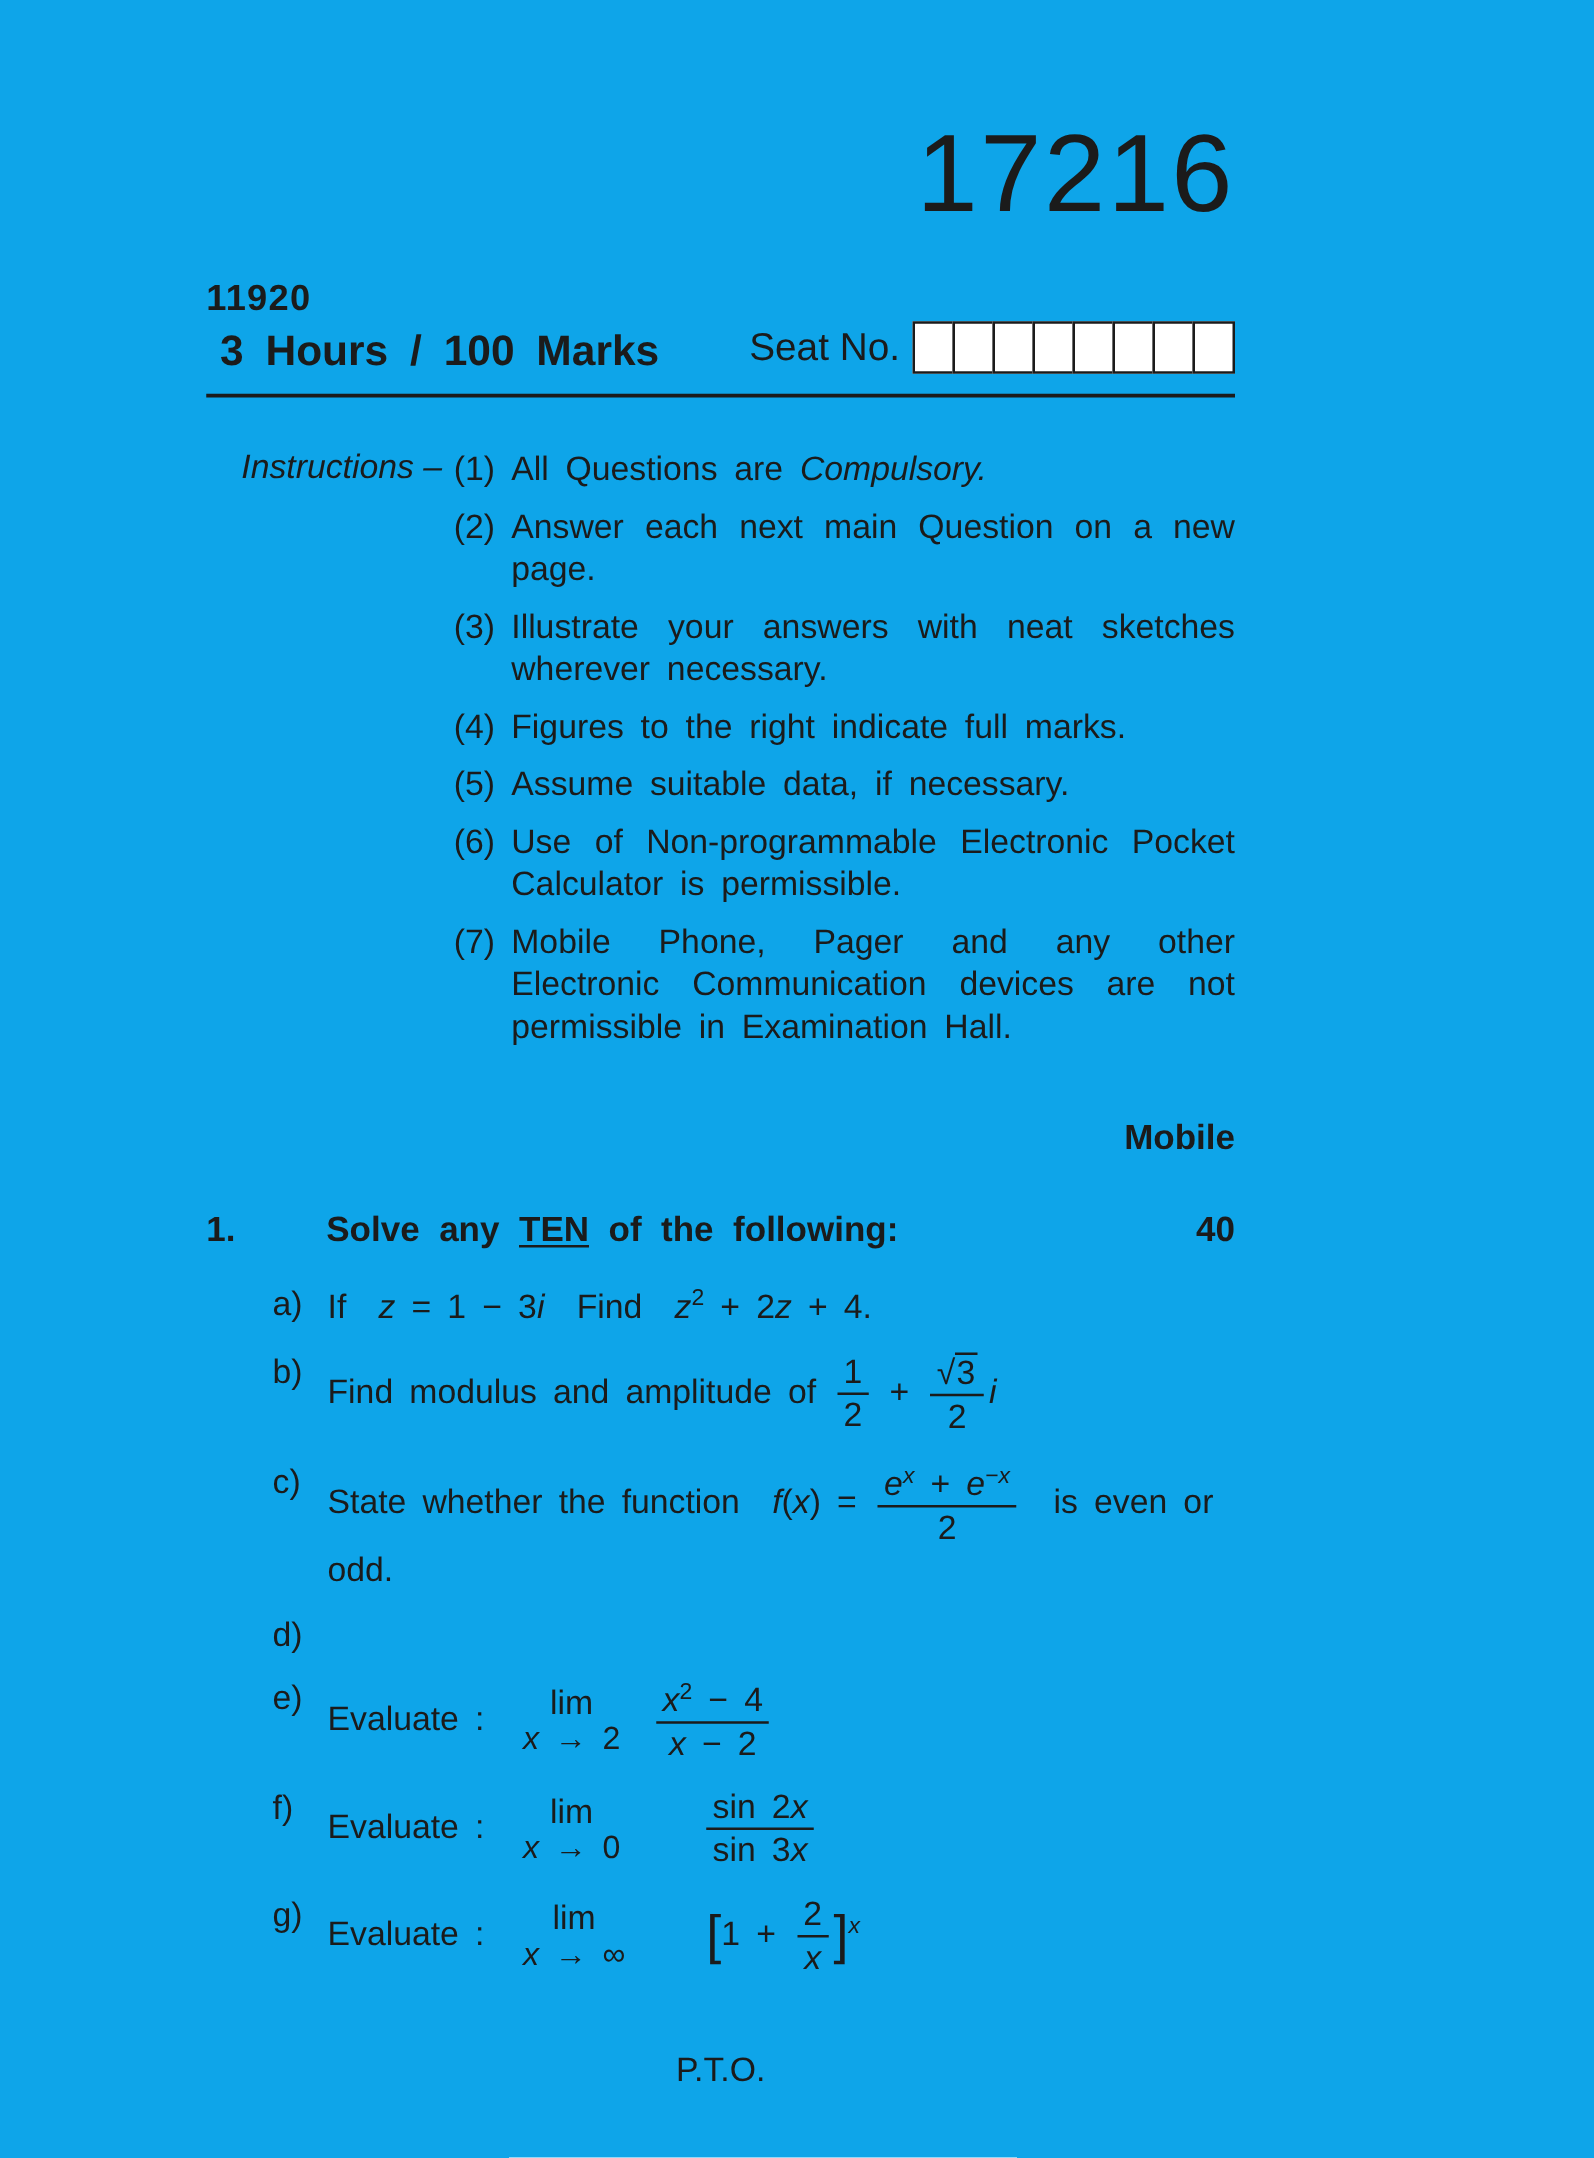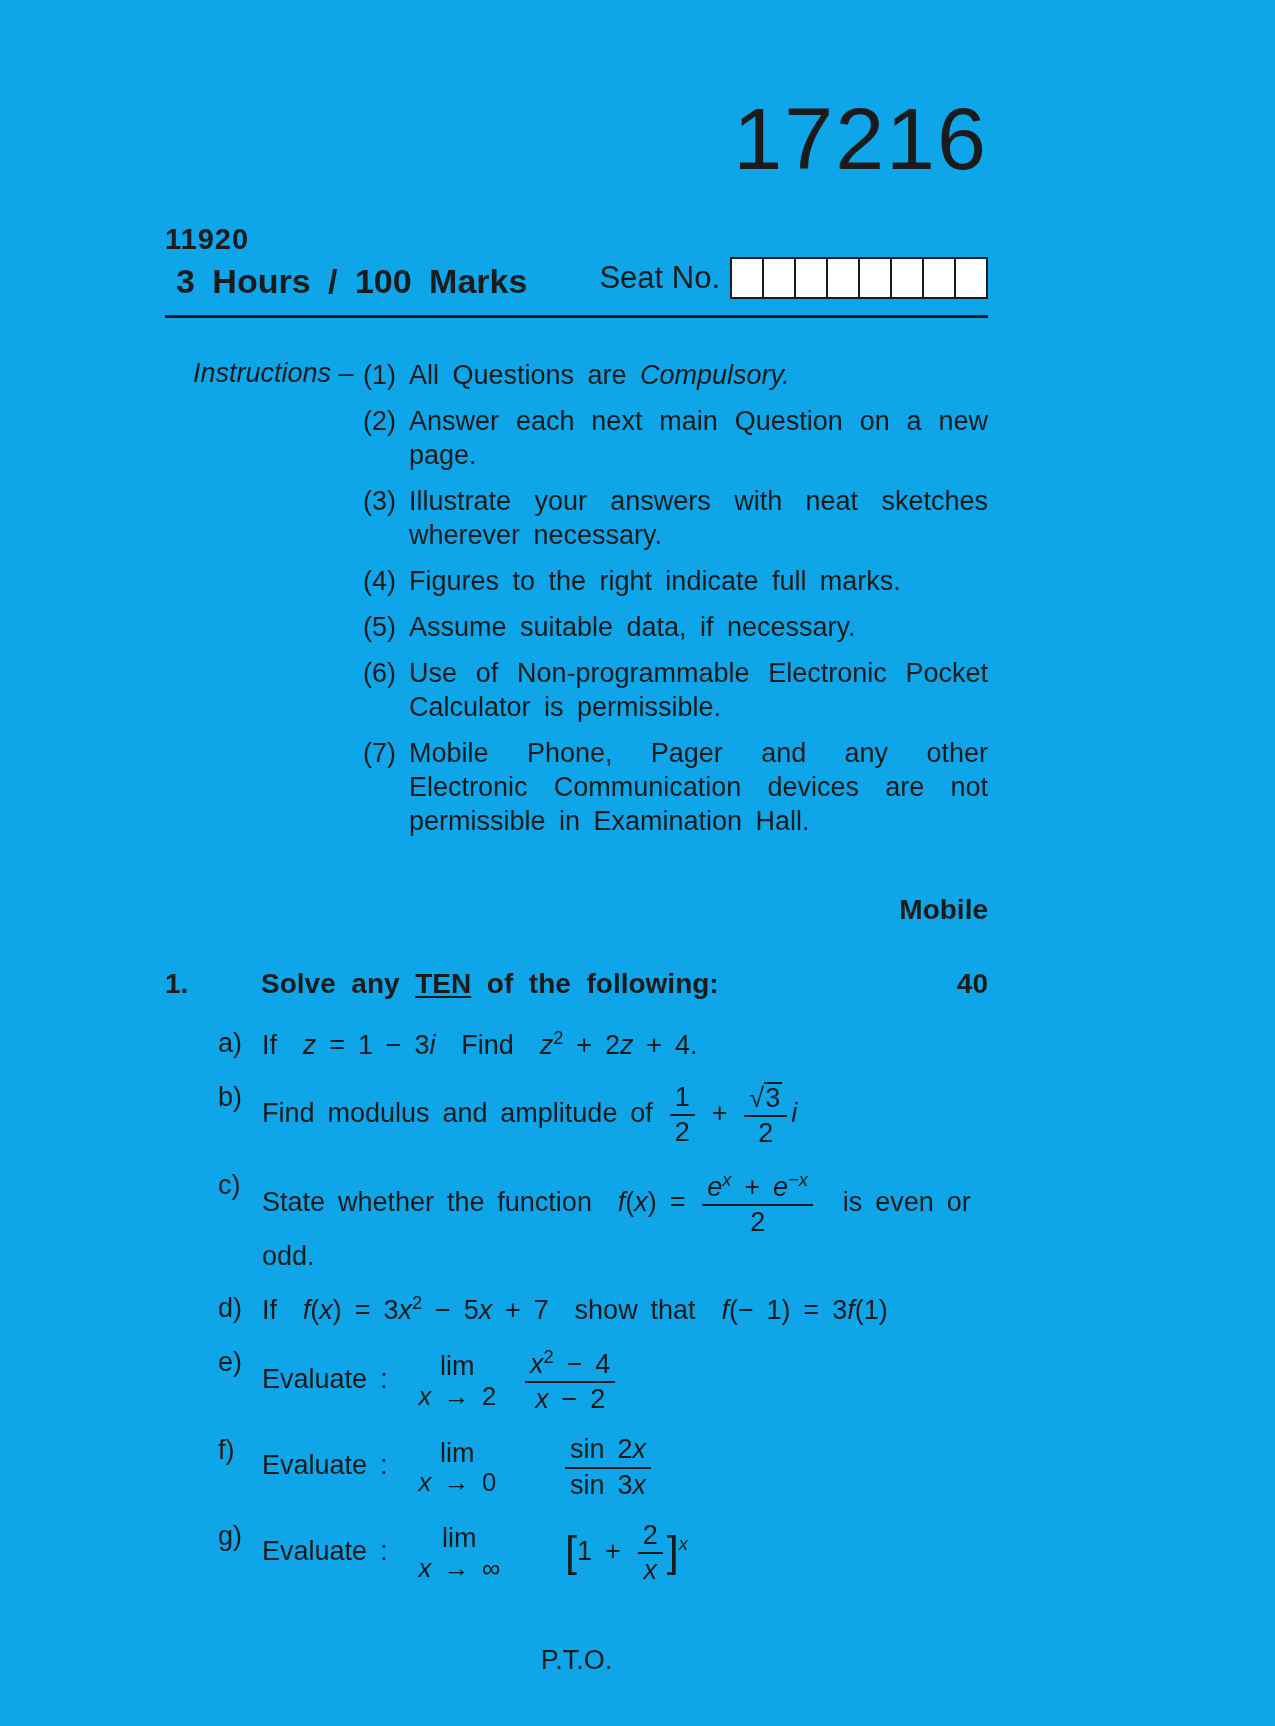--- a/index.html
+++ b/index.html
@@ -147,21 +147,20 @@
         <div class="part">
           <span class="part-label">b)</span>
           <span class="part-text">Find modulus and amplitude of <span class="frac"><span class="num">1</span><span class="den">2</span></span> + <span class="frac"><span class="num"><span class="rad">√<span class="ovl">3</span></span></span><span class="den">2</span></span><i>i</i></span>
         </div>
         <div class="part">
           <span class="part-label">c)</span>
           <span class="part-text">State whether the function &nbsp;<i>f</i>(<i>x</i>) = <span class="frac"><span class="num"><i>e</i><sup><i>x</i></sup> + <i>e</i><sup>−<i>x</i></sup></span><span class="den">2</span></span>&nbsp; is even or odd.</span>
         </div>
         <div class="part">
           <span class="part-label">d)</span>
-          <span class="part-text">If &nbsp;<i>f</i>(<i>x</i>) = 3<i>x</i><sup>2</sup> − 5<i>x</i> + 7&nbsp; show that &nbsp;<i>f</i>(− 1) = 3<i>f</i>(1)</span>
         </div>
         <div class="part">
           <span class="part-label">e)</span>
           <span class="part-text">Evaluate&nbsp;: <span class="lim"><span class="lim-top">lim</span><span class="lim-bot"><i>x</i> → 2</span></span> <span class="frac"><span class="num"><i>x</i><sup>2</sup> − 4</span><span class="den"><i>x</i> − 2</span></span></span>
         </div>
         <div class="part">
           <span class="part-label">f)</span>
           <span class="part-text">Evaluate&nbsp;: <span class="lim"><span class="lim-top">lim</span><span class="lim-bot"><i>x</i> → 0</span></span> <span class="gapw"></span><span class="frac"><span class="num">sin 2<i>x</i></span><span class="den">sin 3<i>x</i></span></span></span>
         </div>
         <div class="part">

